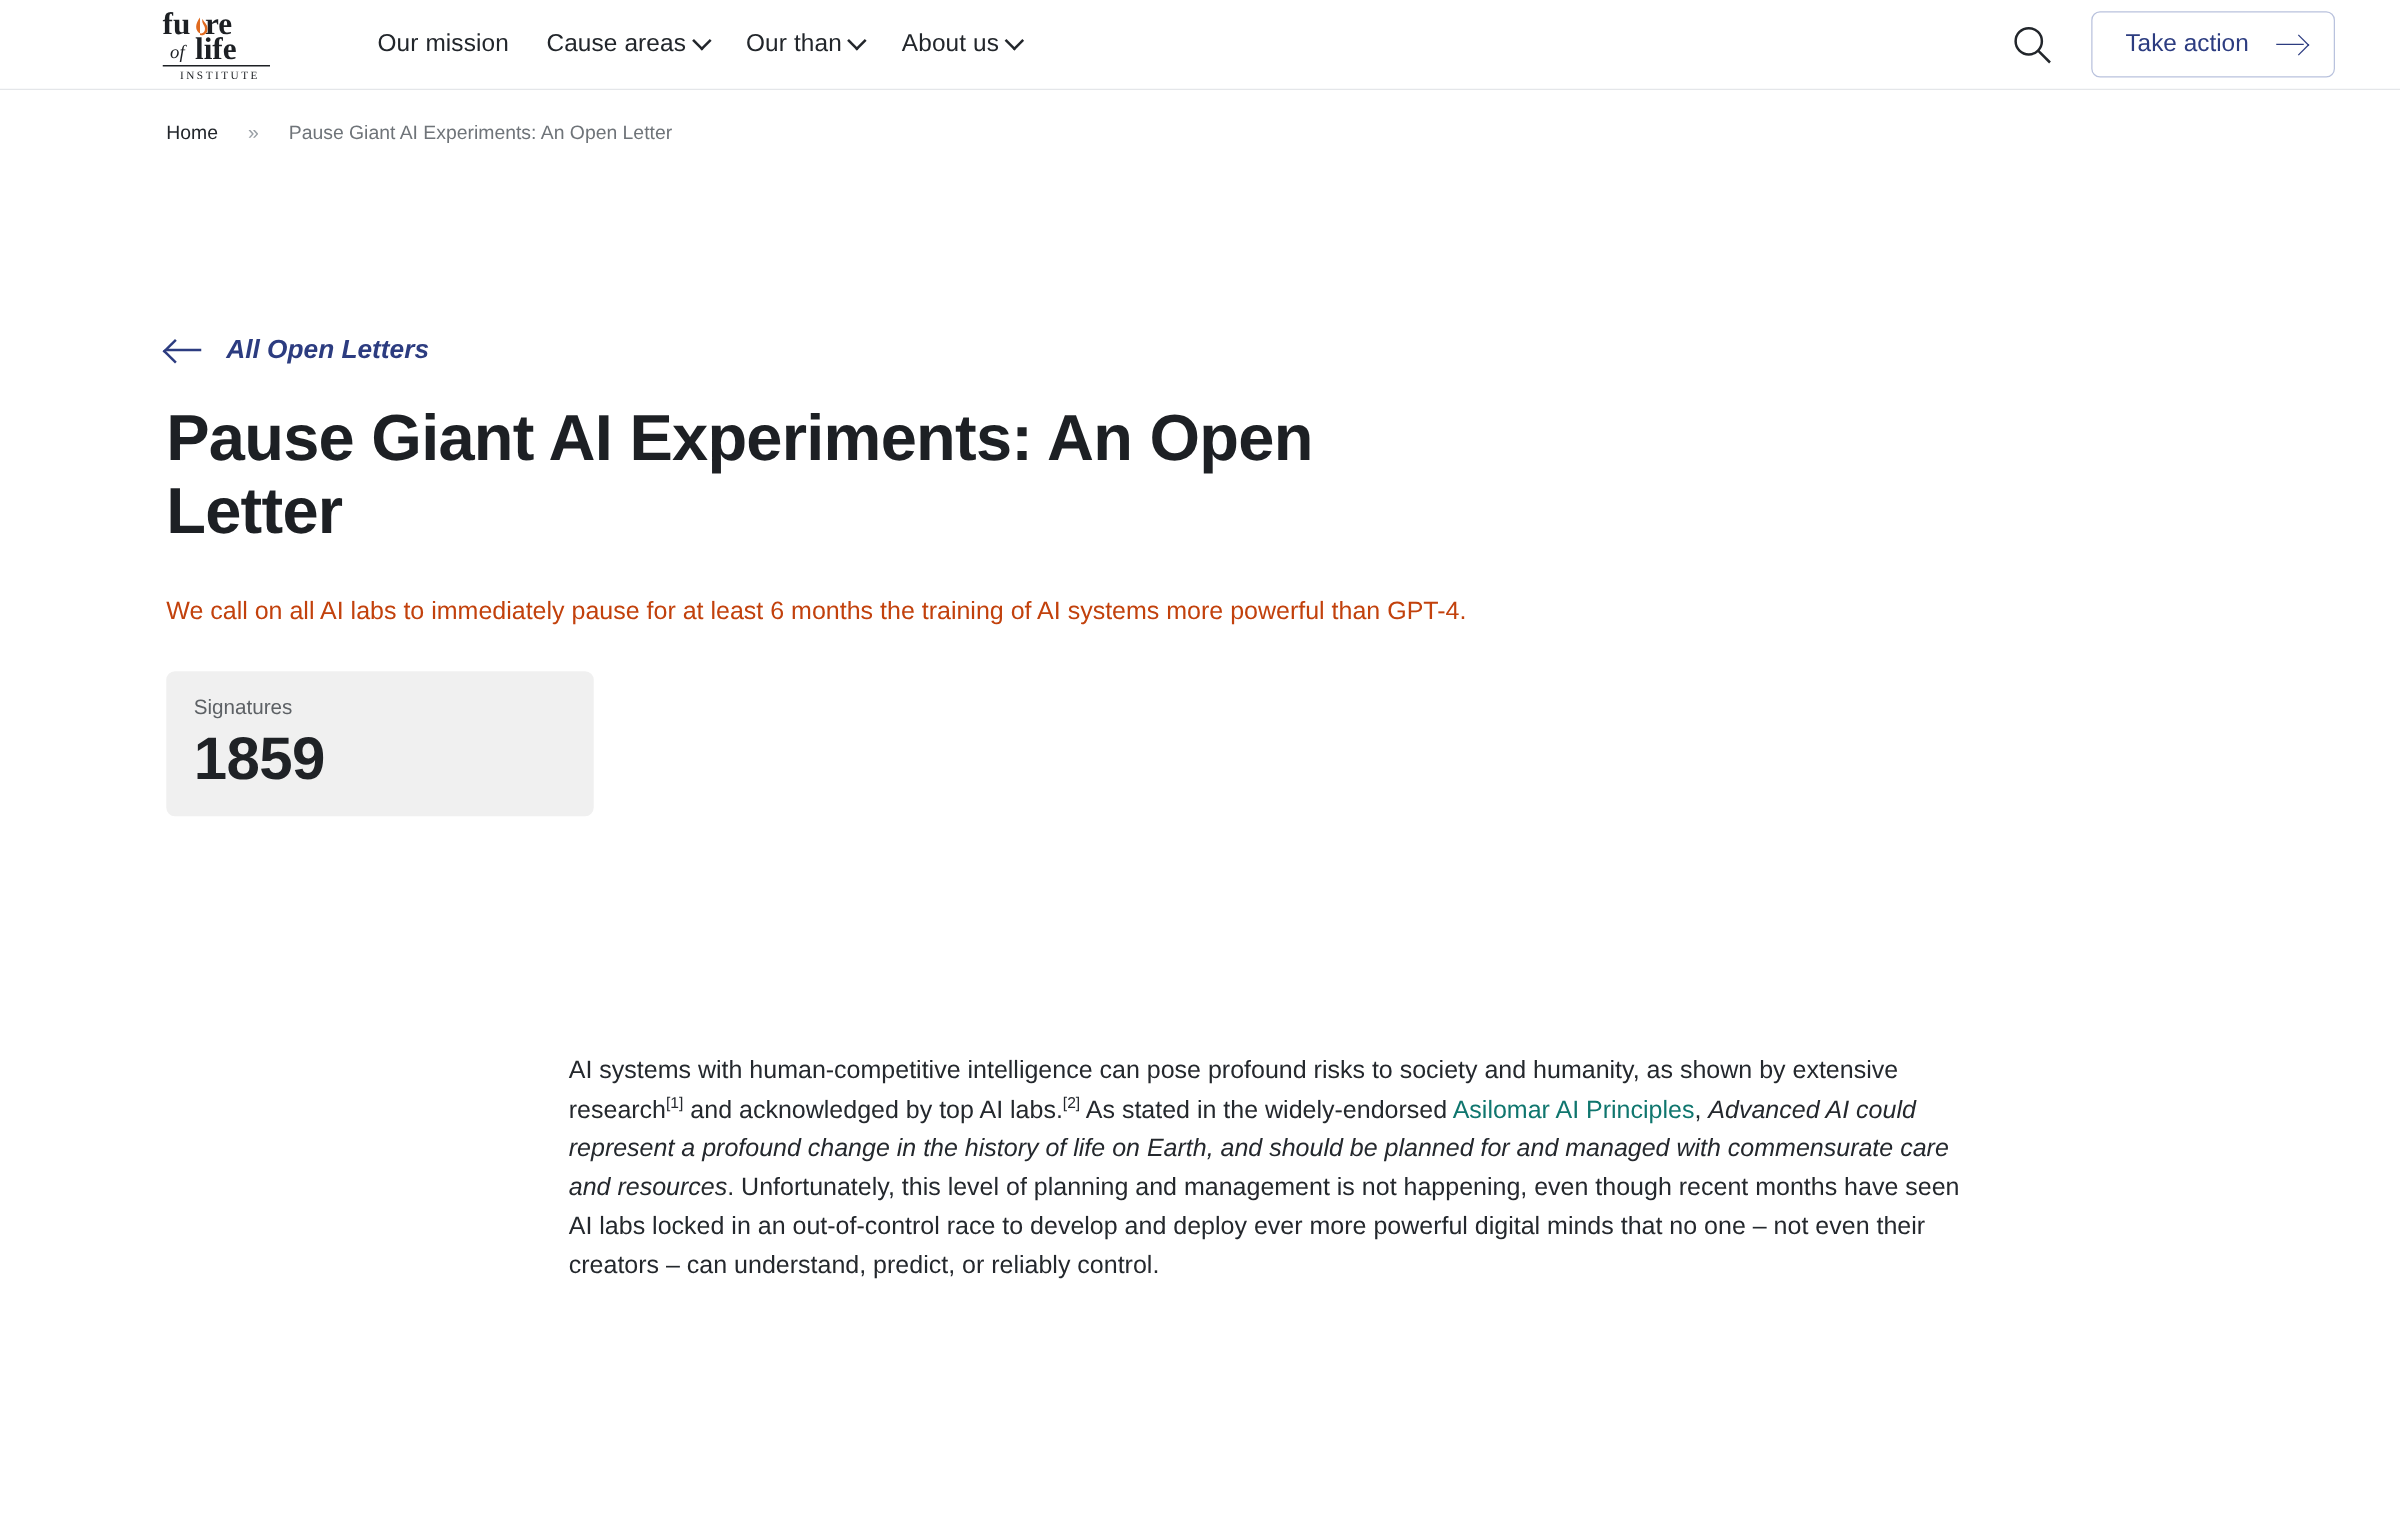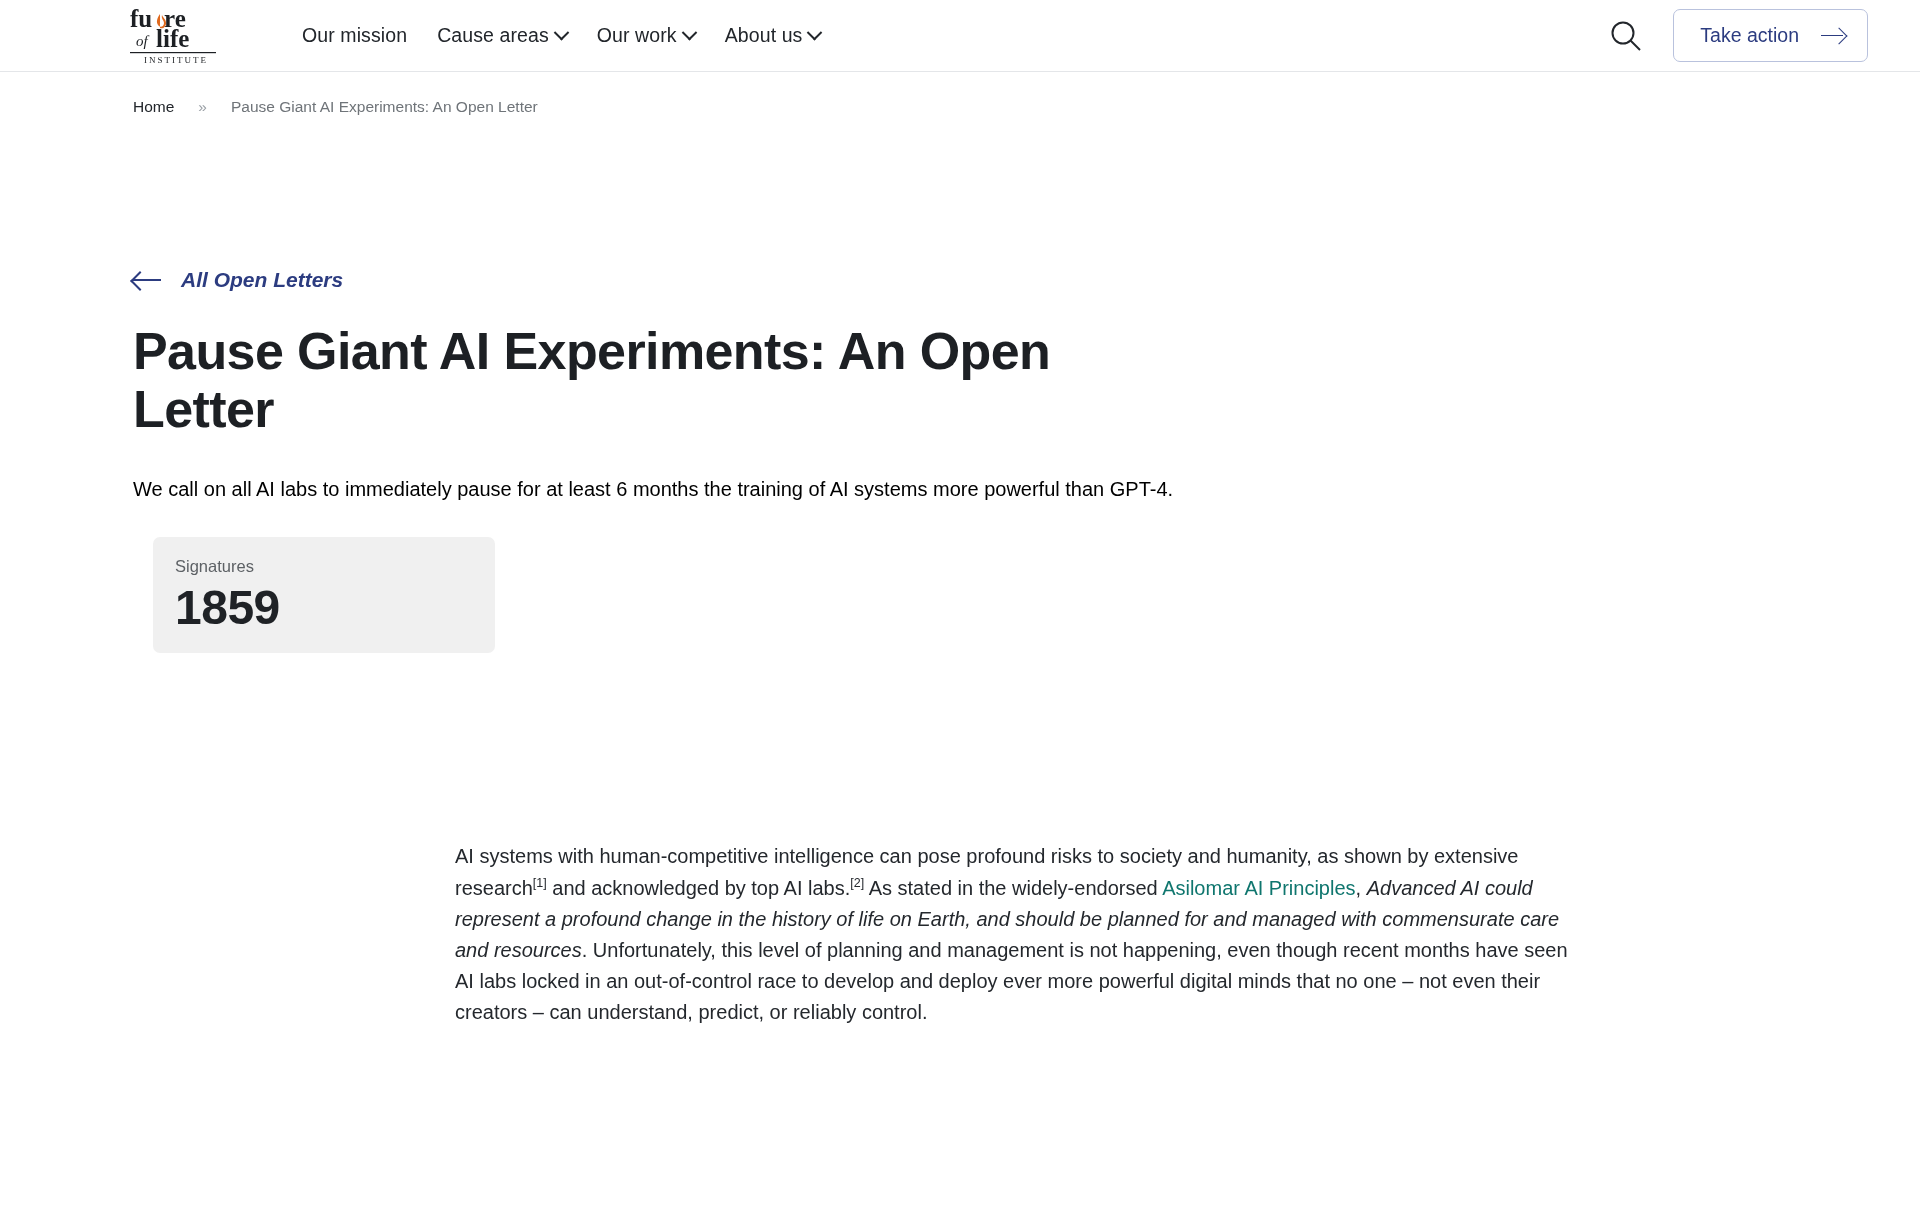--- a/index.html
+++ b/index.html
@@ -139,35 +139,34 @@
     margin-top: 30px;
     max-width: 1070px;
     color: #1d2024;
   }
 
   p.subtitle {
     margin-top: 36px;
     font-size: 20px;
     line-height: 1.55;
     max-width: 1060px;
-    color: #000000;
+    color: #c2410c;
   }
 
   .sig-row {
     display: flex;
     align-items: stretch;
     gap: 23px;
     margin-top: 32px;
   }
   .sig-box {
     width: 342px;
     background: #f0f0f0;
     border-radius: 7px;
     padding: 20px 22px 18px;
-    margin-left: 20px;
   }
   .sig-label { font-size: 16.5px; color: #5d6165; }
   .sig-count { font-size: 48px; font-weight: bold; margin-top: 4px; letter-spacing: -0.5px; }
   .sig-btn {
     width: 182px;
     border: 1px solid #b9c2dd;
     background: #f7f8fd;
     border-radius: 7px;
     color: #2c3c80;
     font-size: 20px;
@@ -221,21 +220,21 @@
 
   <div class="nav">
     <div class="nav-item">
       <span>Our mission</span>
     </div>
     <div class="nav-item">
       <span>Cause areas</span>
       <span class="chev"></span>
     </div>
     <div class="nav-item">
-      <span>Our work</span>
+      <span>Our than</span>
       <span class="chev"></span>
     </div>
     <div class="nav-item">
       <span>About us</span>
       <span class="chev"></span>
     </div>
   </div>
 
   <div class="header-right">
     <svg class="search-icon" viewBox="0 0 34 34">

